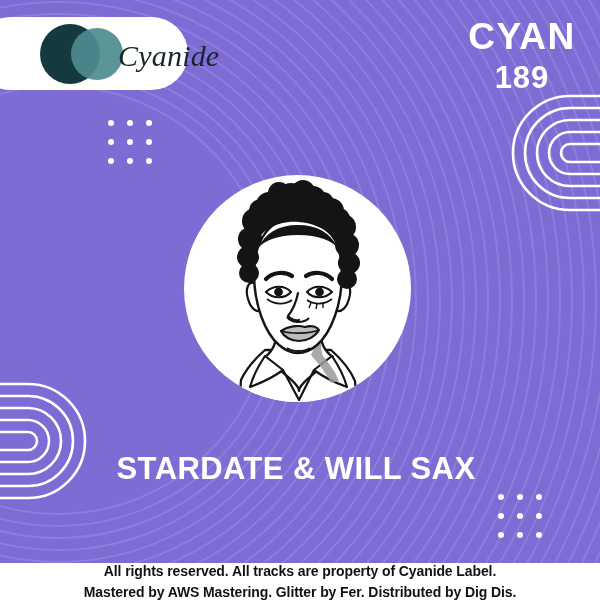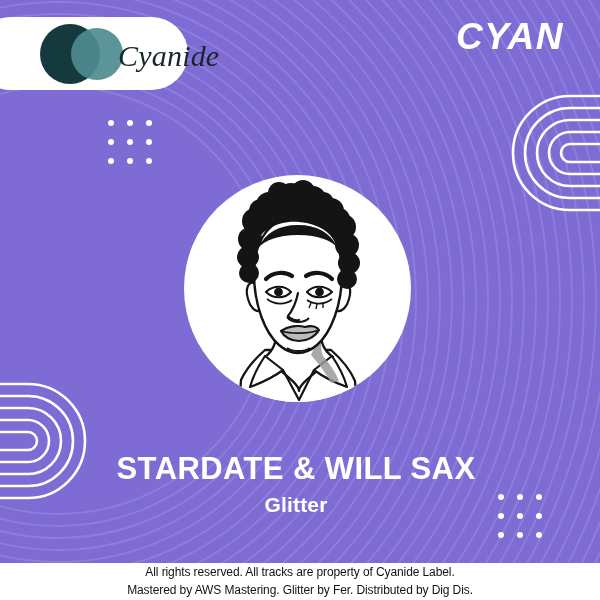--- a/index.html
+++ b/index.html
@@ -58,25 +58,24 @@
     font-size:30px;
     color:#15272b;
     letter-spacing:.2px;
     white-space:nowrap;
     z-index:2;
   }
 
   
   #catalogue{
     position:absolute;
-    right:36px;top:18px;
-    text-align:right;
+    right:18px;top:18px;
+    text-align:center;
     min-width:120px;
     z-index:6;
-    font-style:italic;
   }
   #catalogue .cat-code{
     font-size:37px;font-weight:700;color:#ffffff;
     letter-spacing:1.5px;line-height:1.02;
   }
   #catalogue .cat-num{
     font-size:31px;font-weight:700;color:#ffffff;
     letter-spacing:1px;line-height:1.2;margin-top:3px;
   }
 
@@ -139,21 +138,21 @@
   #footer{
     position:absolute;
     left:0;right:0;bottom:0;
     height:37px;
     background:#ffffff;
     display:flex;flex-direction:column;
     align-items:center;justify-content:center;
     z-index:7;
   }
   #footer div{
-    font-size:12px;font-weight:400;color:#121212;
+    font-size:14px;font-weight:700;color:#121212;
     line-height:1.45;letter-spacing:-.1px;
     white-space:nowrap;
   }
 </style>
 </head>
 <body>
 
 <div id="cover">
 
   <div class="ripples">
@@ -207,20 +206,21 @@
   <div id="brand-badge">
     <div class="badge-mark">
       <span class="c-dark"></span>
       <span class="c-light"></span>
       <span class="badge-word">Cyanide</span>
     </div>
   </div>
 
   <div id="catalogue">
     <div class="cat-code">CYAN</div>
+    <div class="cat-num">189</div>
   </div>
 
   <div class="arc" id="arc-top-right">
     <svg width="110" height="130" viewBox="0 0 110 130" xmlns="http://www.w3.org/2000/svg" aria-hidden="true">
       <g fill="none" stroke="#ffffff" stroke-width="2.6" stroke-linecap="butt">
         <path d="M110 8 H72 A57 57 0 0 0 72 122 H110"></path>
         <path d="M110 20 H72 A45 45 0 0 0 72 110 H110"></path>
         <path d="M110 32 H72 A33 33 0 0 0 72 98 H110"></path>
         <path d="M110 44 H72 A21 21 0 0 0 72 86 H110"></path>
         <path d="M110 56 H72 A9 9 0 0 0 72 74 H110"></path>
@@ -337,21 +337,20 @@
                  C112 162 104 166 96 166 C88 166 81 162 78 156 Z" fill="#bdbdbd" stroke="#141414" stroke-width="2.2" stroke-linejoin="round"></path>
         <path d="M78 156 C88 159 106 159 116 155" fill="none" stroke="#141414" stroke-width="1.8"></path>
 
         <path d="M84 173 C90 177 101 177 107 173" fill="none" stroke="#141414" stroke-width="1.8"></path>
       </g>
     </svg>
   </div>
 
   <div id="title-block">
     <div id="artist-name">STARDATE &amp; WILL SAX</div>
-    <div id="track-title">Glitter</div>
   </div>
 
   <div id="footer">
     <div>All rights reserved. All tracks are property of Cyanide Label.</div>
     <div>Mastered by AWS Mastering. Glitter by Fer. Distributed by Dig Dis.</div>
   </div>
 
 </div>
 
 </body></html>

